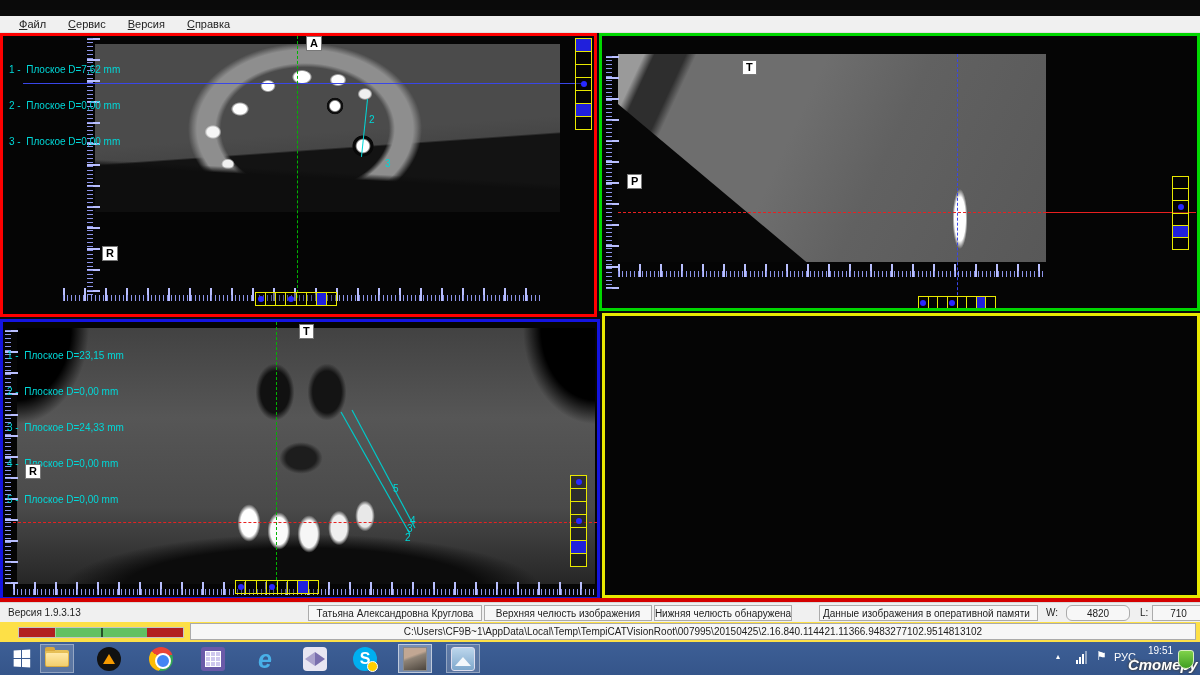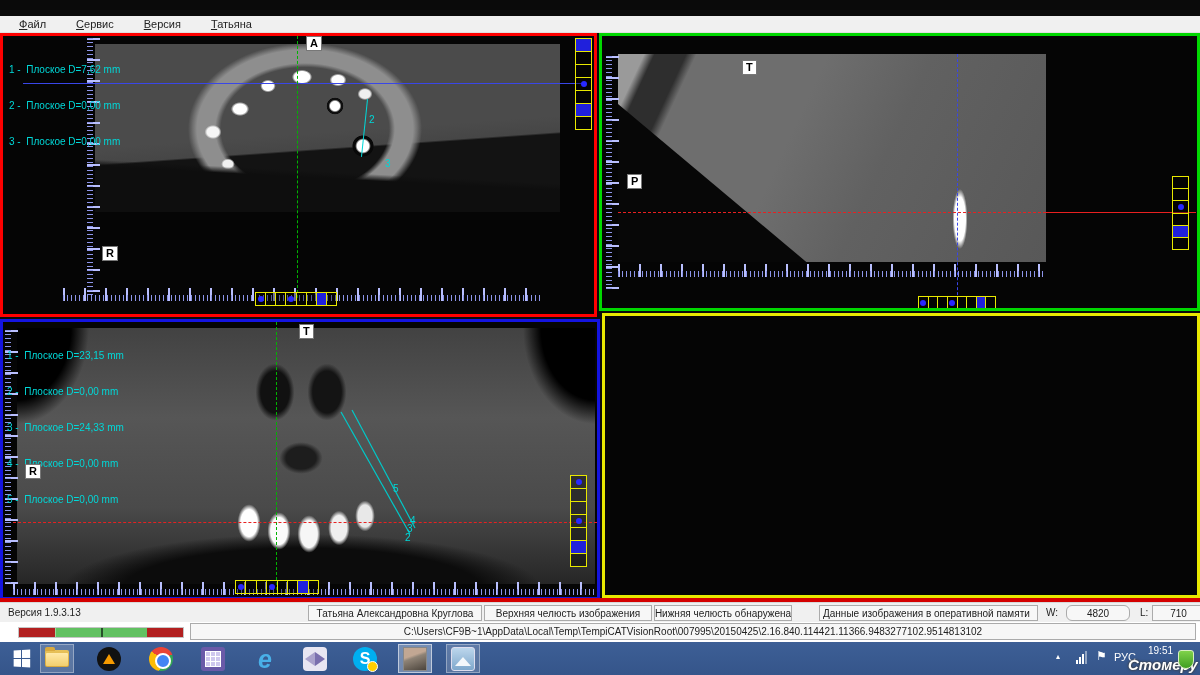--- a/index.html
+++ b/index.html
@@ -9,21 +9,21 @@
   .abs{position:absolute;}
 
   
   #titlebar{left:0;top:0;width:1200px;height:16px;background:#f0f0f0;}
   #title{left:0;top:1px;width:1200px;text-align:center;font-size:11px;color:#444;}
   #appicon{left:14px;top:2px;width:13px;height:13px;background:linear-gradient(135deg,#b9a08c,#7d6a5c);border:1px solid #999;}
   .winctl{top:2px;height:13px;font-size:9px;color:#666;text-align:center;line-height:13px;}
   #btn-close{left:1164px;width:32px;background:#bdbdbd;color:#fff;font-weight:bold;}
   #btn-max{left:1146px;width:14px;}
   #btn-min{left:1126px;width:14px;}
-  #menubar{left:0;top:16px;width:1200px;height:17px;background:#f0f0f0;border-bottom:1px solid #e0e0e0;display:flex;align-items:center;padding-left:8px;gap:8px;}
+  #menubar{left:0;top:16px;width:1200px;height:17px;background:#f0f0f0;border-bottom:1px solid #e0e0e0;display:flex;align-items:center;padding-left:8px;}
   .menu-item{font-size:11px;color:#222;padding:0 11px;}
   .menu-item::first-letter{text-decoration:underline;}
 
   
   .pane{position:absolute;background:#050505;overflow:hidden;}
   #pane-axial{left:0;top:33px;width:597px;height:284px;border:3px solid #f00;}
   #pane-sagittal{left:599px;top:33px;width:601px;height:278px;border:3px solid #00d800;}
   #pane-coronal{left:0;top:319px;width:600px;height:281px;border:3px solid #1414e0;}
   #pane-empty{left:602px;top:313px;width:598px;height:285px;border:3px solid #e8e800;}
   #bottom-red-line{left:0;top:598px;width:1200px;height:4px;background:#d40000;}
@@ -91,21 +91,21 @@
      radial-gradient(ellipse 300px 70px at 285px 262px,#0c0c0c 0 60%,rgba(0,0,0,0) 80%),
      radial-gradient(ellipse 90px 120px at 0px 0px,#000 0 60%,rgba(0,0,0,0) 80%),
      radial-gradient(ellipse 90px 120px at 578px 0px,#000 0 60%,rgba(0,0,0,0) 80%),
      linear-gradient(180deg,#424242 0,#565656 35%,#4a4a4a 70%,#262626 100%);}
 
   
   #statusbar{left:0;top:602px;width:1200px;height:20px;background:#f0f0f0;border-top:1px solid #d8d8d8;}
   .sfield{position:absolute;top:2px;height:16px;border:1px solid #ababab;background:#f7f7f7;font-size:10px;color:#222;
      display:flex;align-items:center;justify-content:center;overflow:hidden;white-space:nowrap;padding:0 3px;}
   .slabel{position:absolute;top:4px;font-size:10px;color:#222;white-space:nowrap;}
-  #pathbar{left:0;top:622px;width:1200px;height:28px;background:#ffffff;}
+  #pathbar{left:0;top:622px;width:1200px;height:28px;background:#fde047;}
   #progress{left:18px;top:5px;width:166px;height:11px;display:flex;border:1px solid #c5c5c5;}
   #progress .p-red1{width:22%;background:#b22020;}
   #progress .p-green{width:56%;background:#62c162;border-left:1px solid #9ad89a;position:relative;}
   #progress .p-green::after{content:"";position:absolute;left:50%;top:0;width:2px;height:100%;background:#27502a;}
   #progress .p-red2{width:22%;background:#b22020;}
   #pathfield{left:190px;top:1px;width:1006px;height:17px;border:1px solid #ababab;background:#f7f7f7;font-size:10px;color:#222;
      display:flex;align-items:center;justify-content:center;overflow:hidden;white-space:nowrap;}
 
   
   #taskbar{left:0;top:642px;width:1200px;height:33px;background:linear-gradient(180deg,#3d5f96,#35558a);}
@@ -143,21 +143,21 @@
 </head>
 <body>
 
 <div id="screen">
 
 
   <div class="abs" id="menubar">
     <span class="menu-item">Файл</span>
     <span class="menu-item">Сервис</span>
     <span class="menu-item">Версия</span>
-    <span class="menu-item">Татьяна</span>
+    <span class="menu-item">Справка</span>
   </div>
 
   <div class="pane" id="pane-axial">
     <div class="abs" id="ct-axial" style="left:92px;top:8px;width:465px;height:168px;"></div>
     <div class="abs solidh-blue" style="left:20px;top:47px;width:560px;"></div>
     <div class="abs dashv-green" style="left:294px;top:0;height:262px;"></div>
     <div class="abs vruler" style="left:84px;top:2px;height:260px;"></div>
     <div class="abs hruler" style="left:60px;top:252px;width:480px;"></div>
     <div class="abs meas" style="left:6px;top:4px;">
       <div>1 -  Плоское D=7,62 mm</div>

